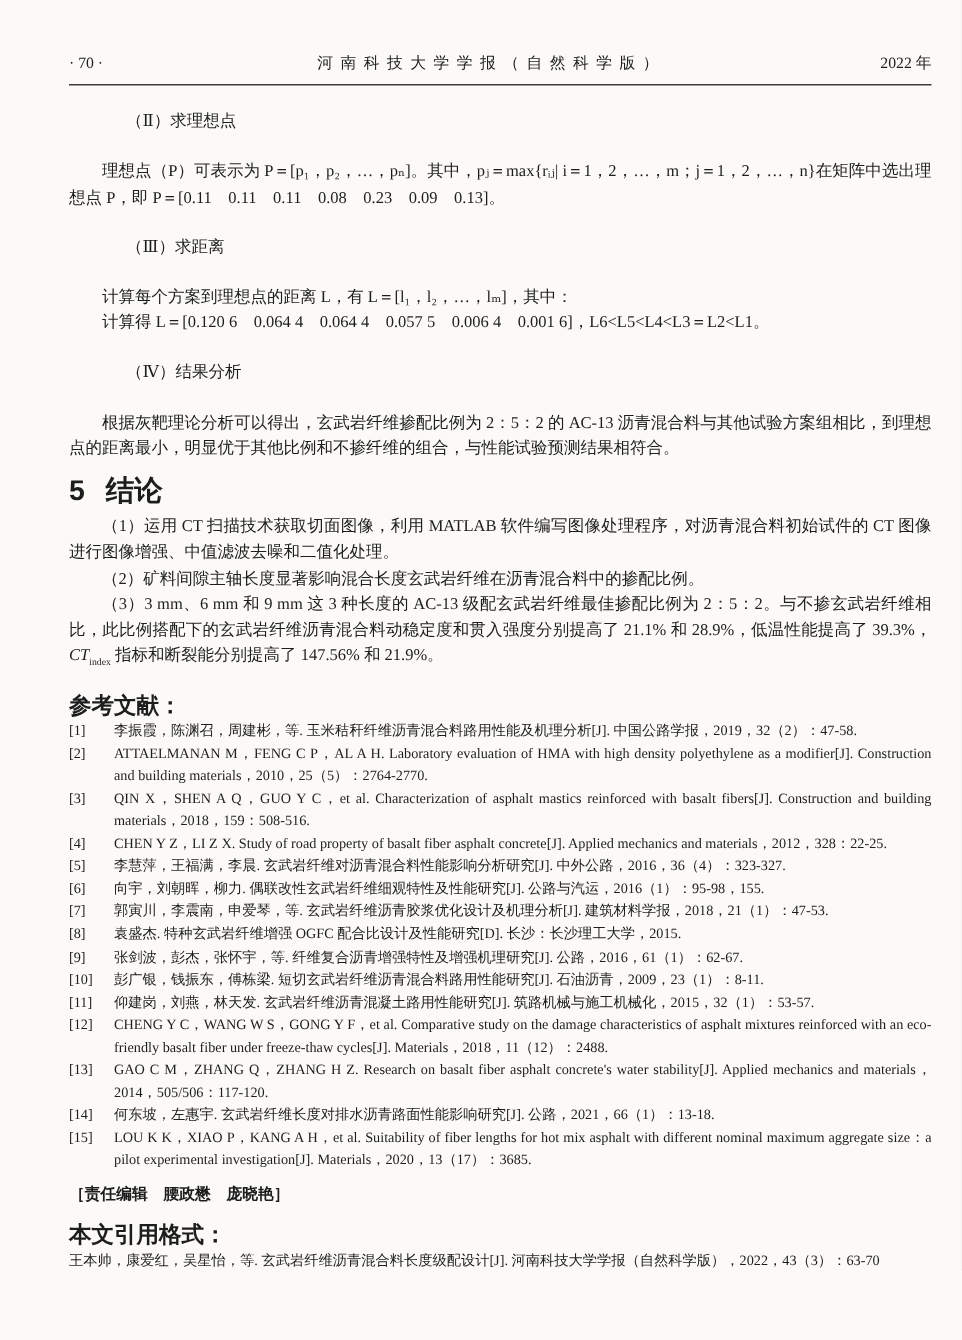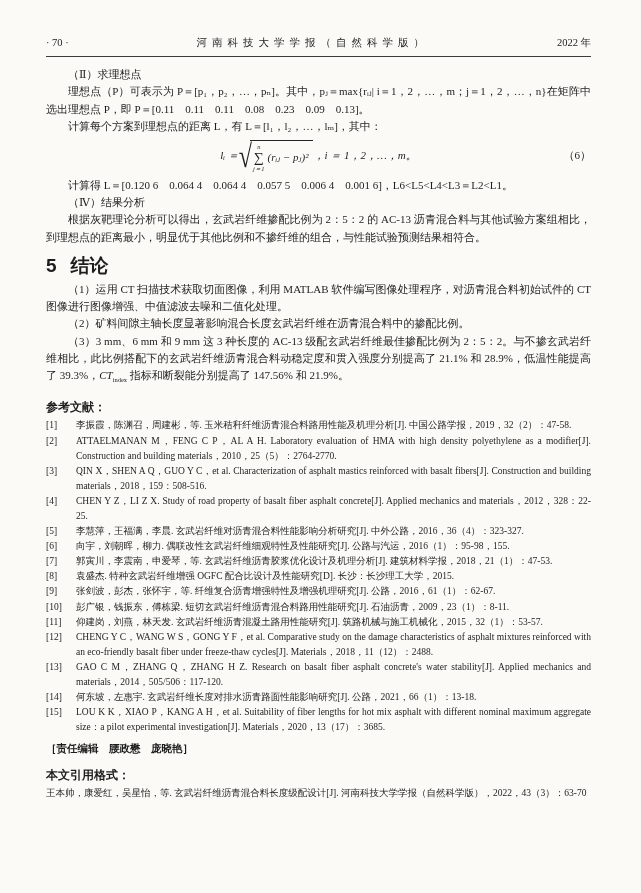--- a/index.html
+++ b/index.html
@@ -1,45 +1,45 @@
 <!DOCTYPE html>
 <html><head>
 <meta charset="utf-8">
 <style>
   html,body{margin:0;padding:0;background:#efeeec;}
   .page{
     width:641px;height:893px;box-sizing:border-box;margin:0 auto;
     background:#fbfaf7;color:#1d1d1d;overflow:hidden;
-    padding:34px 50px 24px 46px;
+    padding:34px 20px 24px 46px;
     font-family:"Liberation Serif","DejaVu Serif",serif;
     font-size:11px;line-height:17.2px;
   }
   
   .hdr{display:flex;justify-content:space-between;align-items:baseline;
        font-size:10.5px;padding-bottom:5px;border-bottom:1px solid #3c3c3c;margin-bottom:9px;}
   .hdr .journal{letter-spacing:5px;}
   
   .para{text-align:justify;text-indent:2em;margin:0;}
-  .subhead{text-indent:2em;margin:0;}
+  .subhead{text-indent:2em;margin:16px;}
   
   .eq-row{position:relative;height:40px;display:flex;align-items:center;justify-content:center;margin:1px 0;}
   .eq{display:inline-flex;align-items:center;font-style:italic;}
   .sqrt-sym{font-style:normal;font-size:24px;line-height:1;transform:scaleY(1.35);margin-right:-2px;}
   .radicand{border-top:1.2px solid #222;display:inline-flex;align-items:center;padding:2px 5px 0 3px;gap:3px;}
   .sigma{display:inline-flex;flex-direction:column;align-items:center;line-height:1;font-style:normal;}
   .sigma .lim{font-size:6.5px;font-style:italic;line-height:1.1;}
   .sigma .sym{font-size:14px;line-height:1;}
   .eq-num{position:absolute;right:0;font-style:normal;}
   
   .sec-head{font-family:"Liberation Sans","DejaVu Sans",sans-serif;font-weight:bold;
             font-size:19px;margin:11px 0 7px 0;}
   .sec-head .sec-num{margin-right:14px;}
   
   .refs-head,.cite-head{font-family:"Liberation Sans","DejaVu Sans",sans-serif;
-            font-weight:bold;font-size:12px;margin:12px 0 3px 0;line-height:15px;}
+            font-weight:bold;font-size:15px;margin:12px 0 3px 0;line-height:15px;}
   .refs{font-size:9.5px;line-height:15.1px;}
   .ref{display:flex;}
   .ref-num{width:30px;flex:none;}
   .ref-text{flex:1;text-align:justify;}
   .editors{font-family:"Liberation Sans","DejaVu Sans",sans-serif;font-weight:bold;
            font-size:10.5px;text-align:left;margin-top:5px;line-height:16px;}
   .cite-block{margin-top:10px;}
   .cite{font-size:9.5px;line-height:15.5px;text-align:justify;margin:0;}
   sub.ct{font-size:6.5px;}
   .it{font-style:italic;}
@@ -50,38 +50,23 @@
 <div class="page">
 
   <div class="hdr">
     <span class="pnum">· 70 ·</span>
     <span class="journal">河南科技大学学报（自然科学版）</span>
     <span class="year">2022 年</span>
   </div>
 
   <p class="subhead">（Ⅱ）求理想点</p>
   <p class="para">理想点（P）可表示为 P＝[p₁，p₂，…，pₙ]。其中，pⱼ＝max{rᵢⱼ| i＝1，2，…，m；j＝1，2，…，n}在矩阵中选出理想点 P，即 P＝[0.11 0.11 0.11 0.08 0.23 0.09 0.13]。</p>
+  <p class="subhead">（Ⅲ）求距离</p>
   <p class="para">计算每个方案到理想点的距离 L，有 L＝[l₁，l₂，…，lₘ]，其中：</p>
 
-  <div class="eq-row">
-    <span class="eq">
-      <span class="it">lᵢ ＝ </span>
-      <span class="sqrt-sym">√</span>
-      <span class="radicand">
-        <span class="sigma">
-          <span class="lim">n</span>
-          <span class="sym">∑</span>
-          <span class="lim">j＝1</span>
-        </span>
-        <span class="it">(rᵢⱼ − pⱼ)²</span>
-      </span>
-      <span class="it">，i ＝ 1，2，…，m。</span>
-    </span>
-    <span class="eq-num">（6）</span>
-  </div>
 
   <p class="para">计算得 L＝[0.120&nbsp;6 0.064&nbsp;4 0.064&nbsp;4 0.057&nbsp;5 0.006&nbsp;4 0.001&nbsp;6]，L6&lt;L5&lt;L4&lt;L3＝L2&lt;L1。</p>
   <p class="subhead">（Ⅳ）结果分析</p>
   <p class="para">根据灰靶理论分析可以得出，玄武岩纤维掺配比例为 2：5：2 的 AC-13 沥青混合料与其他试验方案组相比，到理想点的距离最小，明显优于其他比例和不掺纤维的组合，与性能试验预测结果相符合。</p>
 
   <div class="sec-head">
     <span class="sec-num">5</span><span>结论</span>
   </div>
 
   <p class="para">（1）运用 CT 扫描技术获取切面图像，利用 MATLAB 软件编写图像处理程序，对沥青混合料初始试件的 CT 图像进行图像增强、中值滤波去噪和二值化处理。</p>

